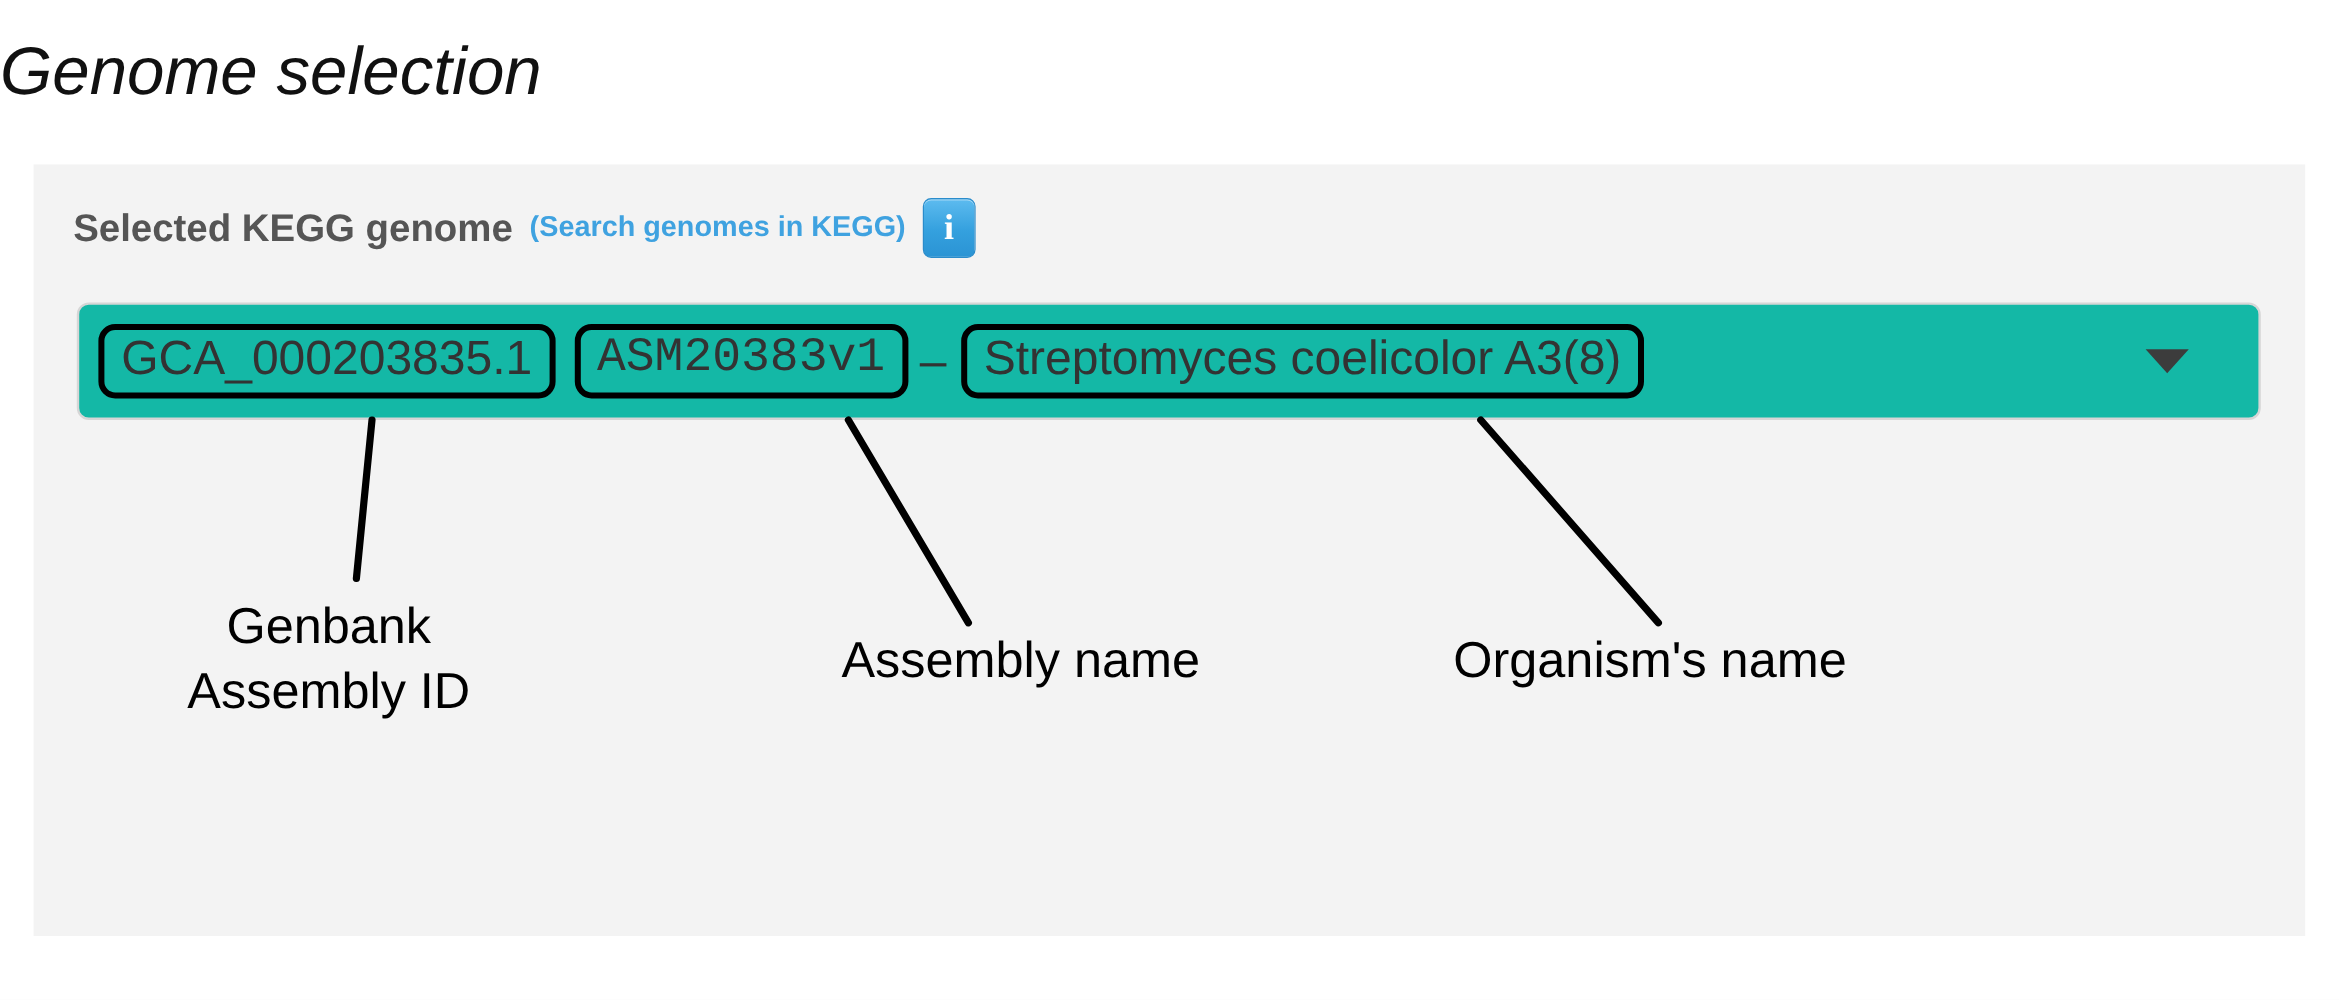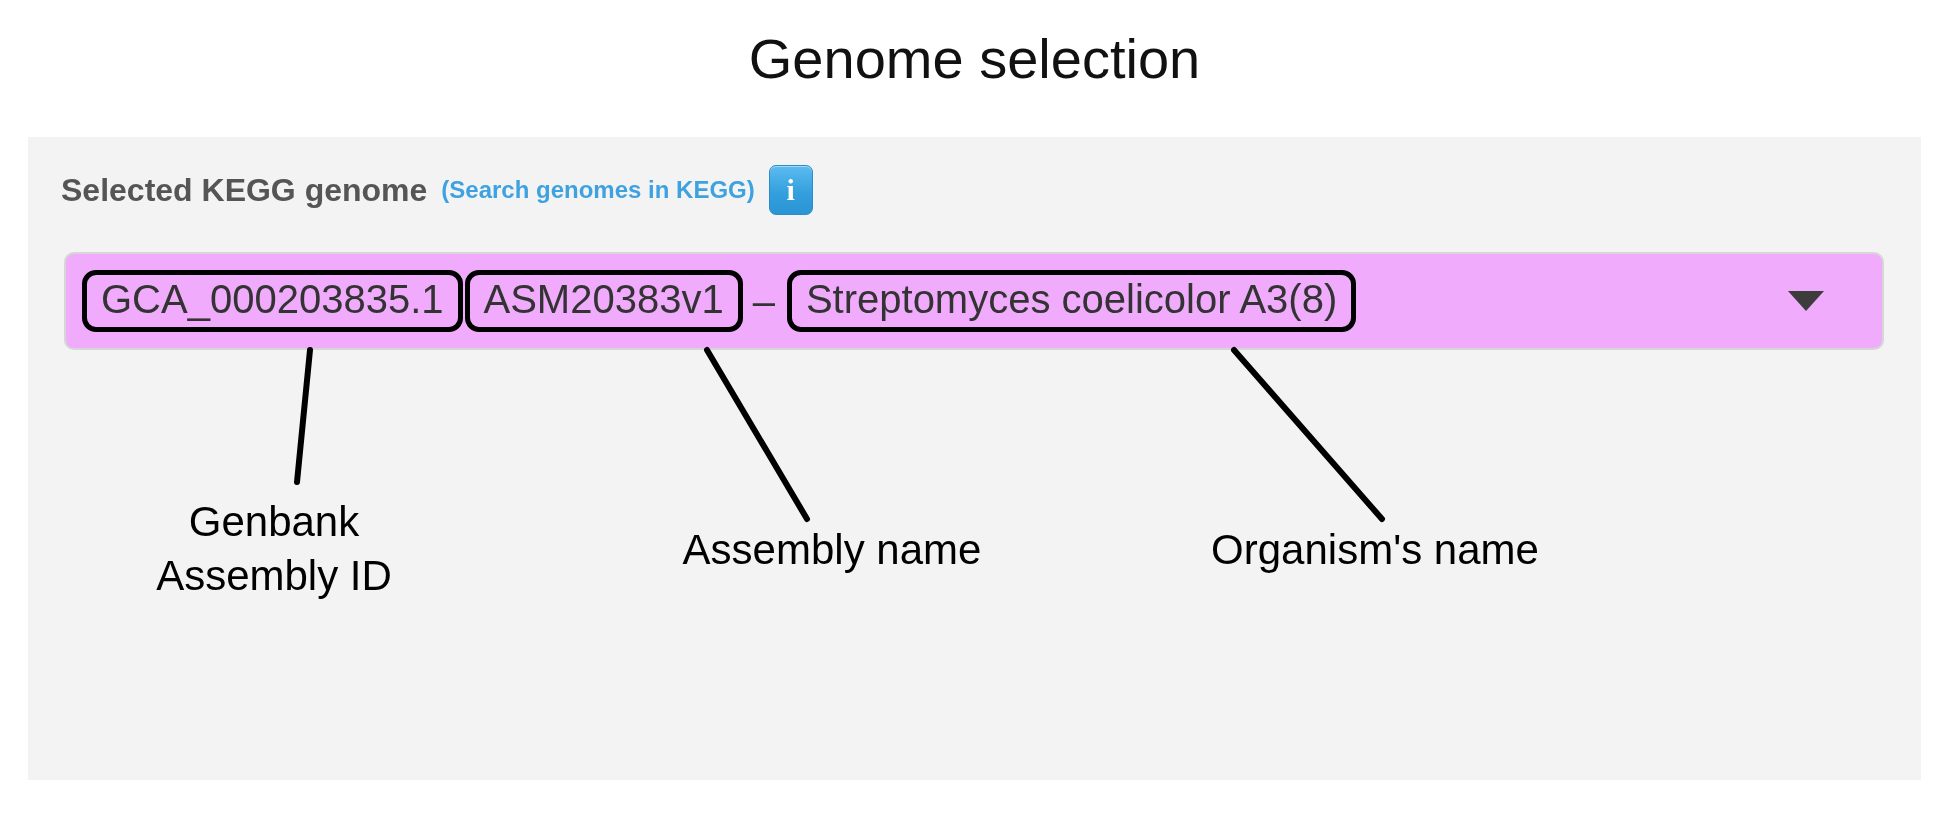--- a/index.html
+++ b/index.html
@@ -14,26 +14,26 @@
     overflow: hidden;
     position: relative;
   }
 
   
   .page-title {
     position: absolute;
     left: 0;
     top: 28px;
     width: 1949px;
-    text-align: center;
     font-size: 56px;
     font-weight: 400;
     color: #111111;
     letter-spacing: 0px;
     line-height: 1.1;
+    font-style: italic;
   }
 
   
   .panel {
     position: absolute;
     left: 28px;
     top: 137px;
     width: 1893px;
     height: 643px;
     background: #f3f3f3;
@@ -81,21 +81,21 @@
     box-sizing: border-box;
   }
 
   
   .select-box {
     position: absolute;
     left: 36px;
     top: 115px;
     width: 1820px;
     height: 98px;
-    background: #f0abfc;
+    background: #14b8a6;
     border: 2px solid #d6d6d6;
     border-radius: 10px;
     box-sizing: border-box;
     cursor: pointer;
   }
   .select-value {
     position: absolute;
     left: 16px;
     top: 0;
     height: 94px;
@@ -105,21 +105,21 @@
     font-size: 40px;
     color: #333333;
   }
   .chip {
     border: 5px solid #000000;
     border-radius: 14px;
     padding: 2px 14px 6px 14px;
     line-height: 1.12;
     display: inline-block;
   }
-  .chip.assembly { margin-left: 2px; }
+  .chip.assembly { margin-left: 16px; font-family: Liberation Mono, monospace; }
   .dash {
     margin: 0 10px;
     color: #333333;
   }
   .chip.organism { margin-left: 2px; }
 
   .select-arrow {
     position: absolute;
     right: 58px;
     top: 50%;
@@ -143,21 +143,21 @@
   }
   .anno-label {
     position: absolute;
     font-size: 42px;
     color: #000000;
     text-align: center;
     line-height: 1.28;
     white-space: pre-line;
   }
   #anno-genbank  { left: 94px;  top: 495px; width: 360px; }
-  #anno-assembly { left: 622px; top: 523px; width: 420px; }
+  #anno-assembly { left: 580px; top: 523px; width: 420px; text-align: right; }
   #anno-organism { left: 1150px;top: 523px; width: 450px; }
 </style>
 </head>
 <body>
 
 <div class="page-title">Genome selection</div>
 
 <div class="panel">
 
   <div class="label-row">

